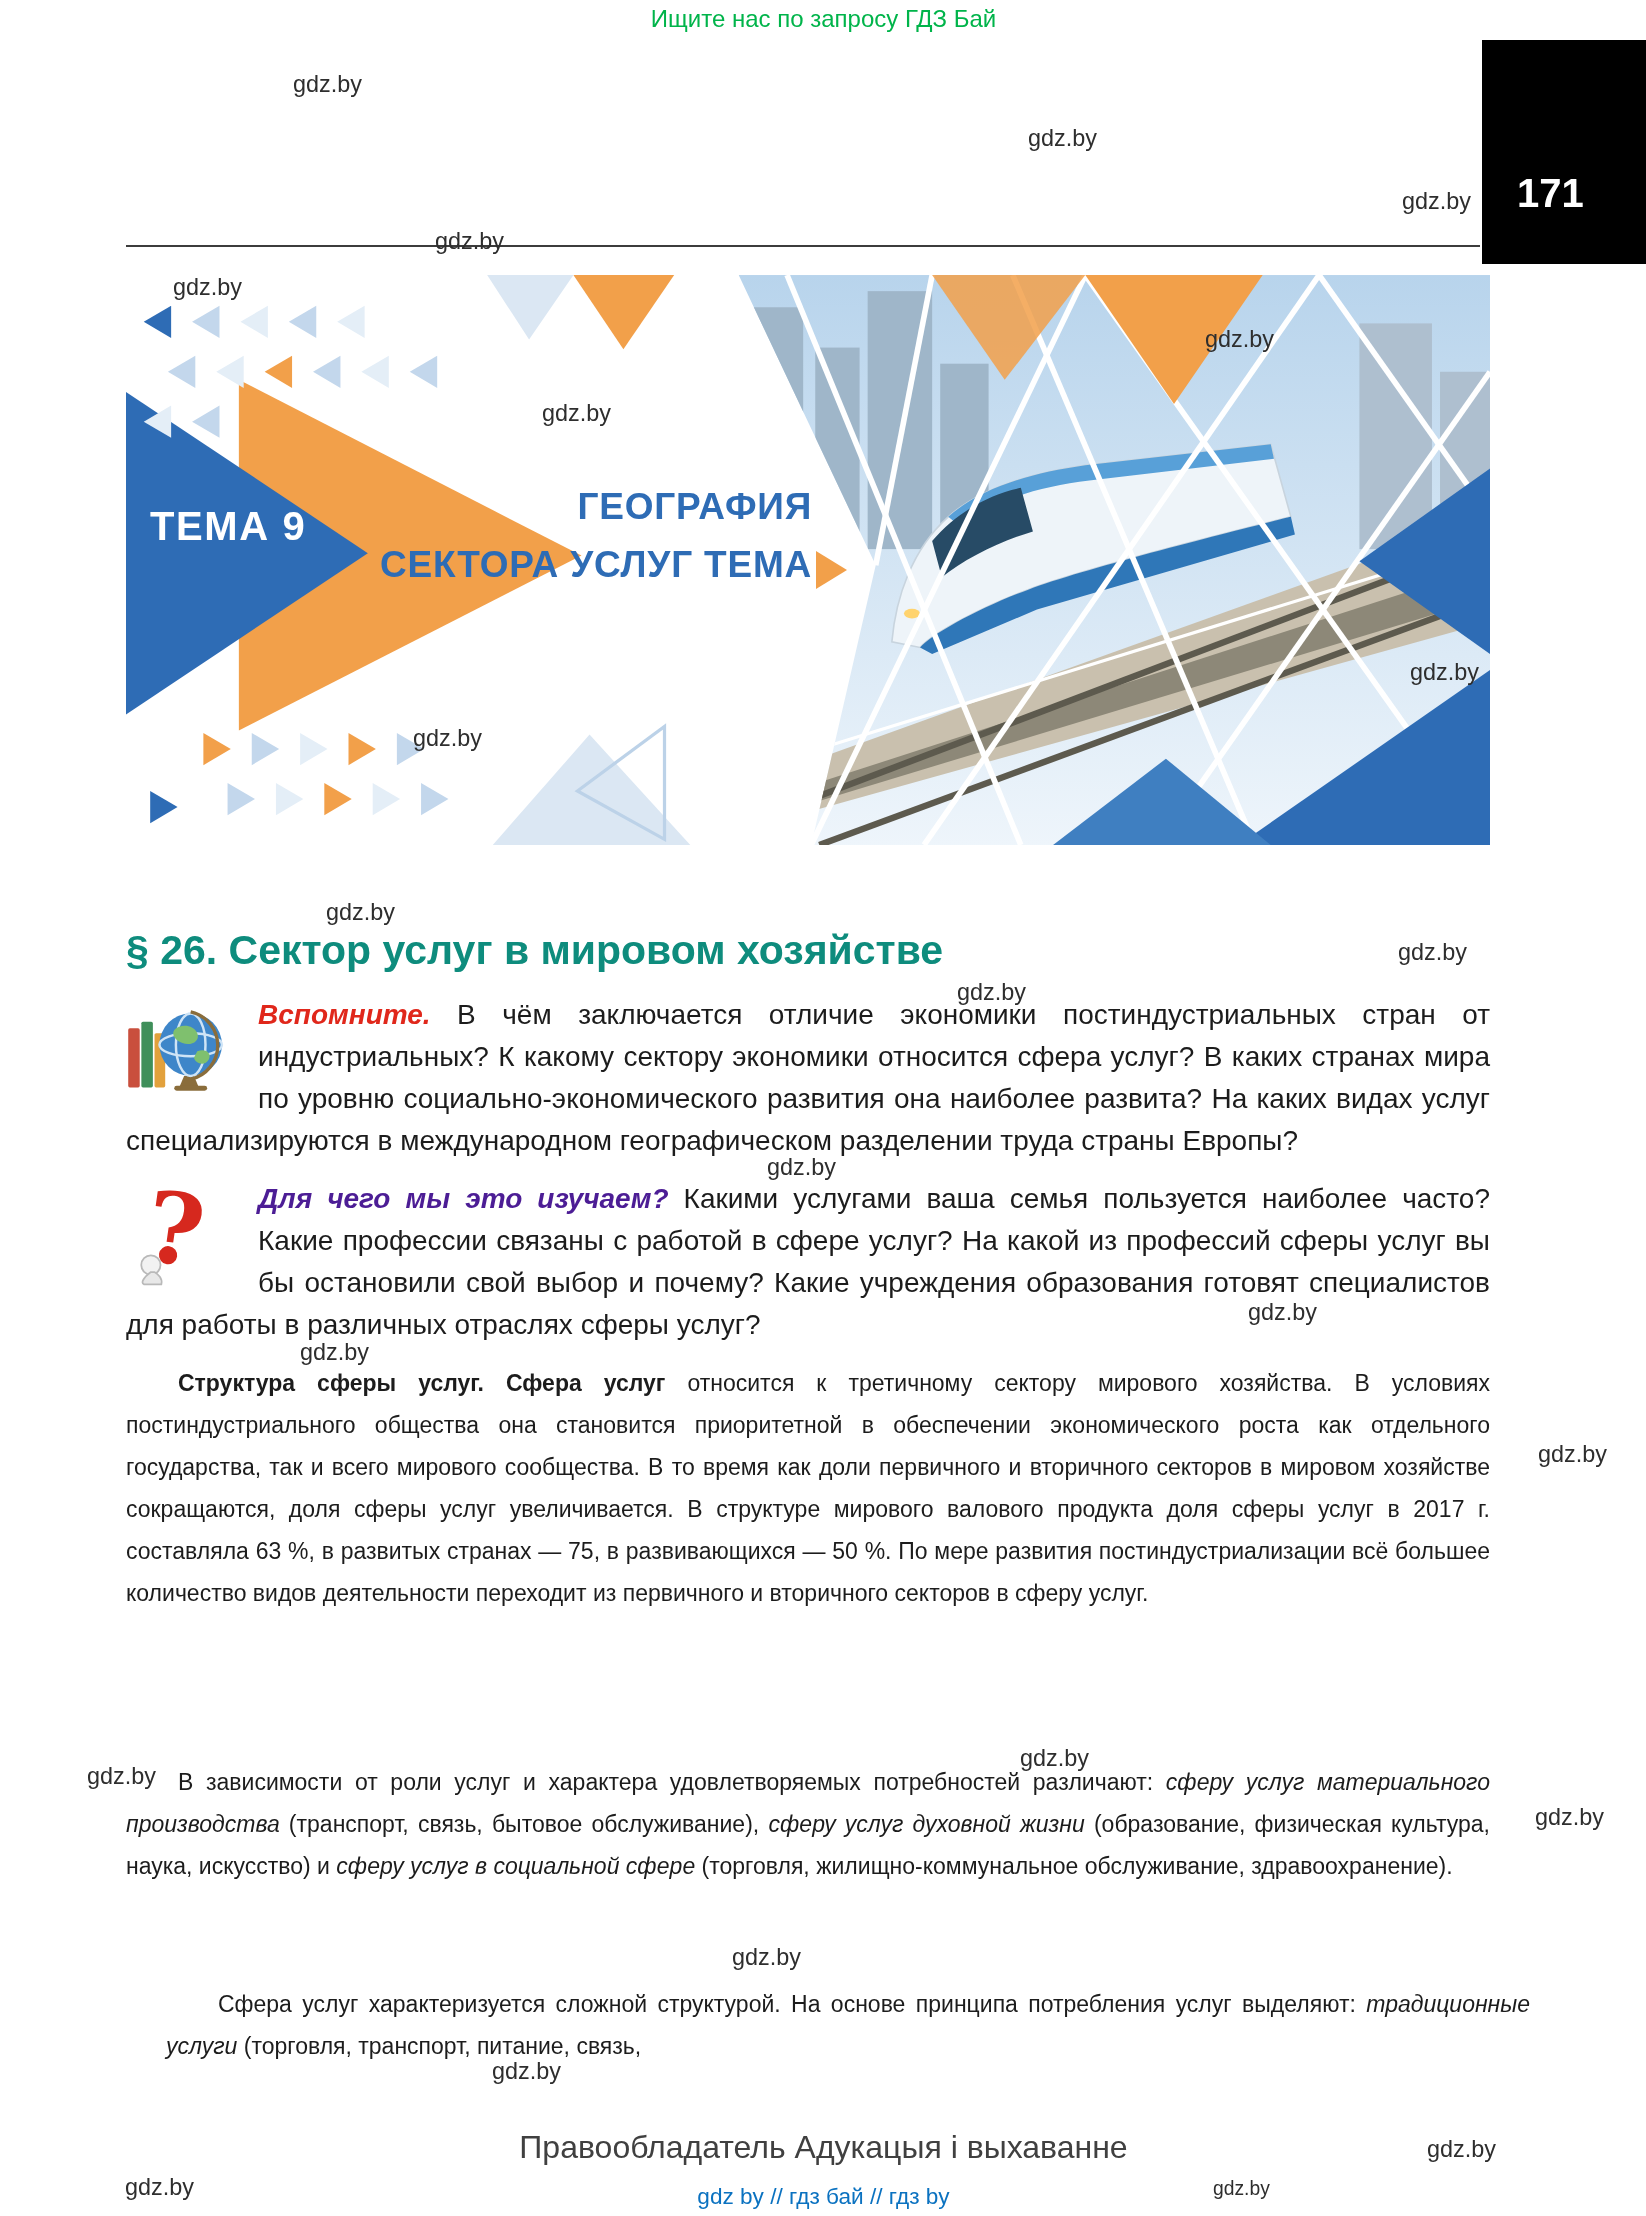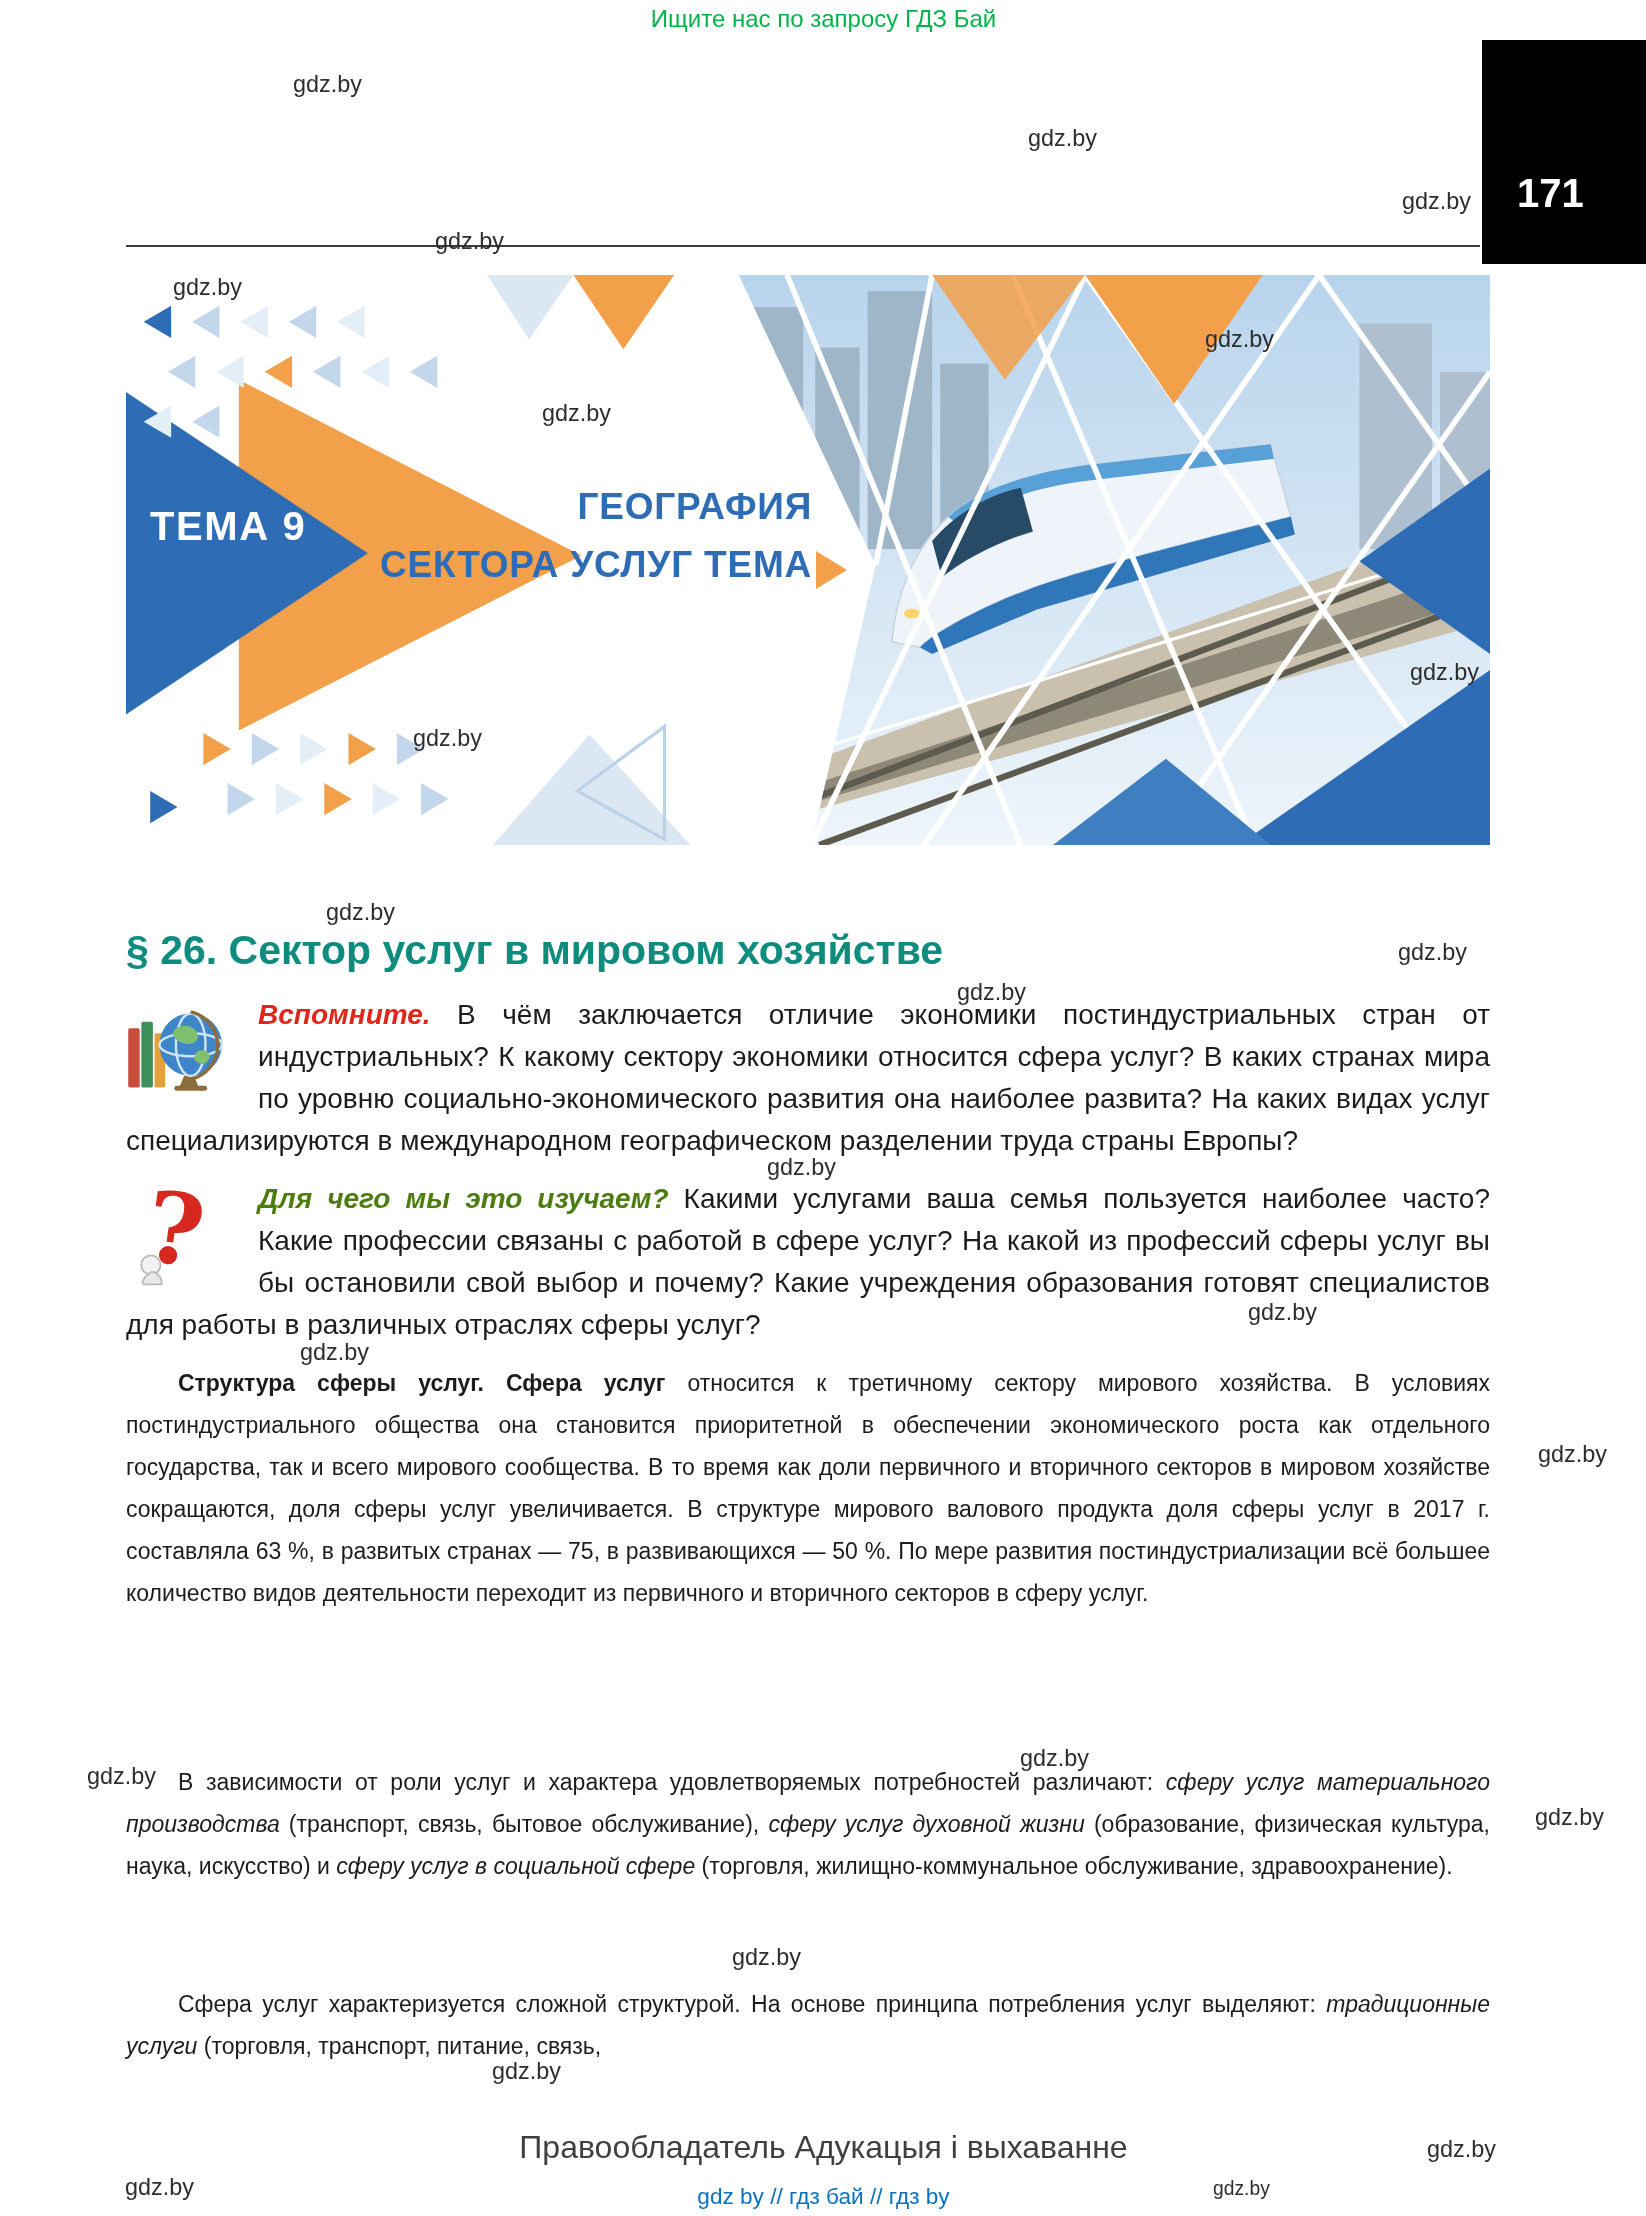--- a/index.html
+++ b/index.html
@@ -25,21 +25,21 @@
   .play-arrow{position:absolute;left:690px;top:276px;width:0;height:0;z-index:3;
          border-left:31px solid #f2a04a;border-top:19.3px solid transparent;border-bottom:19.3px solid transparent;}
 
   .section-heading{position:absolute;left:126px;top:927px;margin:0;
          color:#0e8c7d;font-size:41px;font-weight:bold;z-index:2;}
 
   .textblock{position:absolute;left:126px;width:1364px;font-size:28px;line-height:42px;
          text-align:justify;z-index:2;}
   .callout-icon{float:left;width:108px;height:97px;margin:3.2px 24px 3.2px 0;}
   .lbl-red{color:#e0271b;font-weight:bold;font-style:italic;}
-  .lbl-blue{color:#4d7c0f;font-weight:bold;font-style:italic;}
+  .lbl-blue{color:#4c1d95;font-weight:bold;font-style:italic;}
 
   .body-para{margin:0;text-indent:52px;font-size:23px;line-height:42px;}
   .body-para i{font-style:italic;}
   .body-para b{font-weight:bold;}
 
   .publisher{position:absolute;left:0;top:2129px;width:100%;text-align:center;
          color:#404040;font-size:32px;z-index:2;}
   .footer-links{position:absolute;left:0;top:2184px;width:100%;text-align:center;
          color:#0b72c0;font-size:22.6px;z-index:2;}
 
@@ -196,21 +196,21 @@
   </div>
 
   <div class="textblock" style="top:1362px;">
     <p class="body-para"><b>Структура сферы услуг. Сфера услуг</b><span> относится к третичному сектору мирового хозяйства. В условиях постиндустриального общества она становится приоритетной в обеспечении экономического роста как отдельного государства, так и всего мирового сообщества. В то время как доли первичного и вторичного секторов в мировом хозяйстве сокращаются, доля сферы услуг увеличивается. В структуре мирового валового продукта доля сферы услуг в 2017 г. составляла 63 %, в развитых странах — 75, в развивающихся — 50 %. По мере развития постиндустриализации всё большее количество видов деятельности переходит из первичного и вторичного секторов в сферу услуг.</span></p>
   </div>
 
   <div class="textblock" style="top:1761px;">
     <p class="body-para"><span>В зависимости от роли услуг и характера удовлетворяемых потребностей различают: </span><i>сферу услуг материального производства</i><span> (транспорт, связь, бытовое обслуживание), </span><i>сферу услуг духовной жизни</i><span> (образование, физическая культура, наука, искусство) и </span><i>сферу услуг в социальной сфере</i><span> (торговля, жилищно-коммунальное обслуживание, здравоохранение).</span></p>
   </div>
 
-  <div class="textblock" style="top:1983px;">
+  <div class="textblock" style="top:1983px;margin-left:40px;">
     <p class="body-para"><span>Сфера услуг характеризуется сложной структурой. На основе принципа потребления услуг выделяют: </span><i>традиционные услуги</i><span> (торговля, транспорт, питание, связь,</span></p>
   </div>
 
   <div class="publisher">Правообладатель Адукацыя і выхаванне</div>
   <div class="footer-links">gdz by  //  гдз бай  //  гдз by</div>
 
   <span class="wm" style="left:293px;top:71px;">gdz.by</span>
   <span class="wm" style="left:1028px;top:125px;">gdz.by</span>
   <span class="wm" style="left:1402px;top:188px;">gdz.by</span>
   <span class="wm" style="left:435px;top:228px;">gdz.by</span>

